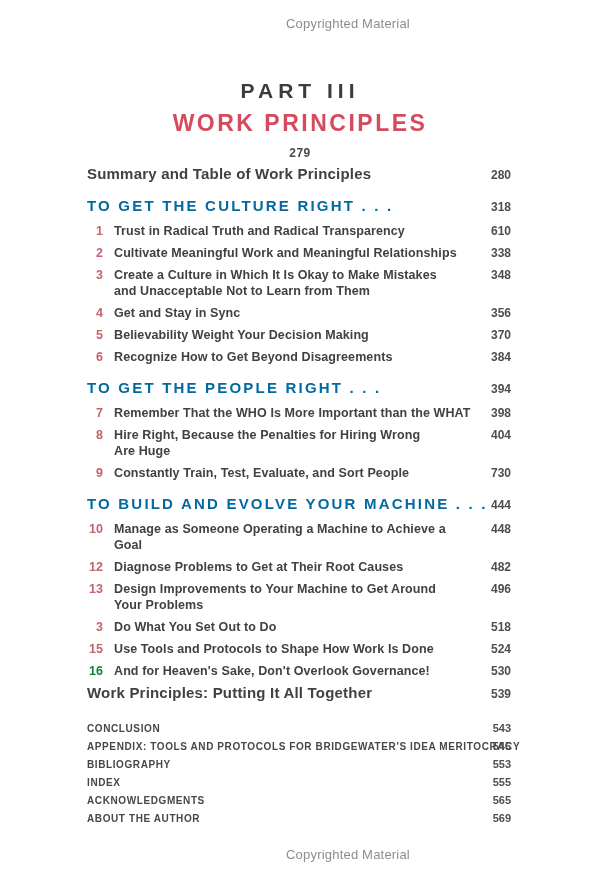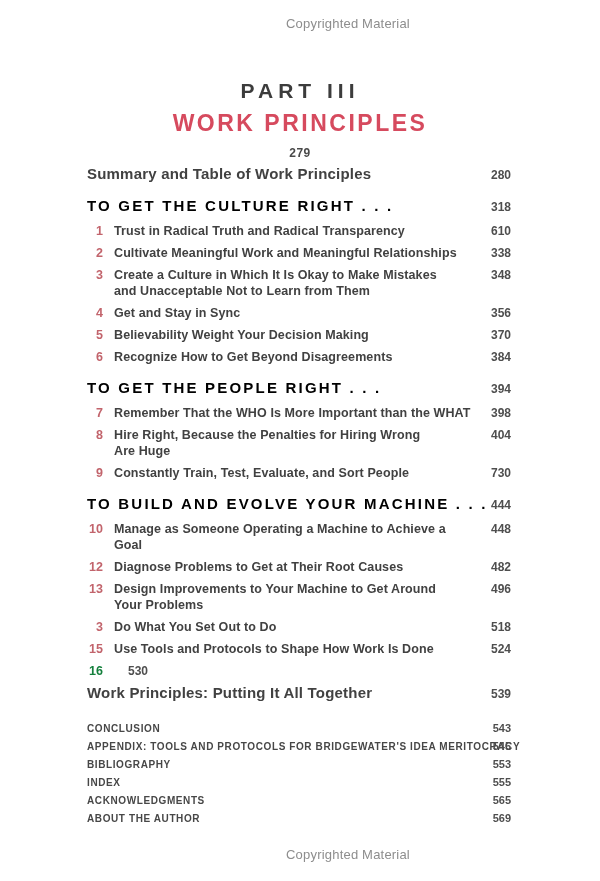--- a/index.html
+++ b/index.html
@@ -85,21 +85,21 @@
     font-size: 15px;
     font-weight: 700;
     color: #414141;
     letter-spacing: 0.2px;
   }
 
   .row-section { margin-top: 13px; line-height: 20px; }
   .row-section .lbl {
     font-size: 15px;
     font-weight: 700;
-    color: #000000;
+    color: #0369a1;
     letter-spacing: 2.2px;
     white-space: nowrap;
   }
 
   .row-item .num {
     width: 16px;
     text-align: right;
     font-size: 12.5px;
     font-weight: 700;
     color: #c2646c;
@@ -257,20 +257,23 @@
     </div>
     <div class="row row-item">
       <div class="num" style="color: rgb(194, 100, 108);">15</div>
       <div class="lbl">
         <div>Use Tools and Protocols to Shape How Work Is Done</div>
       </div>
       <div class="page">524</div>
     </div>
     <div class="row row-item">
       <div class="num" style="color: #15803d;">16</div>
+      <div class="lbl">
+        <div>And for Heaven's Sake, Don't Overlook Governance!</div>
+      </div>
       <div class="page">530</div>
     </div>
     <div class="row row-entry">
       <div class="lbl">
         <div>Work Principles: Putting It All Together</div>
       </div>
       <div class="page">539</div>
     </div>
     <div class="row row-back first-back">
       <div class="lbl">

